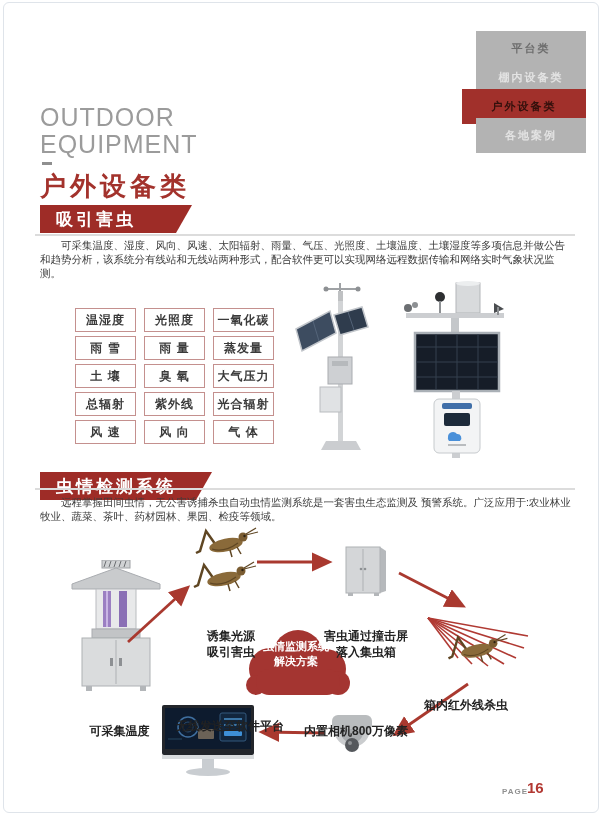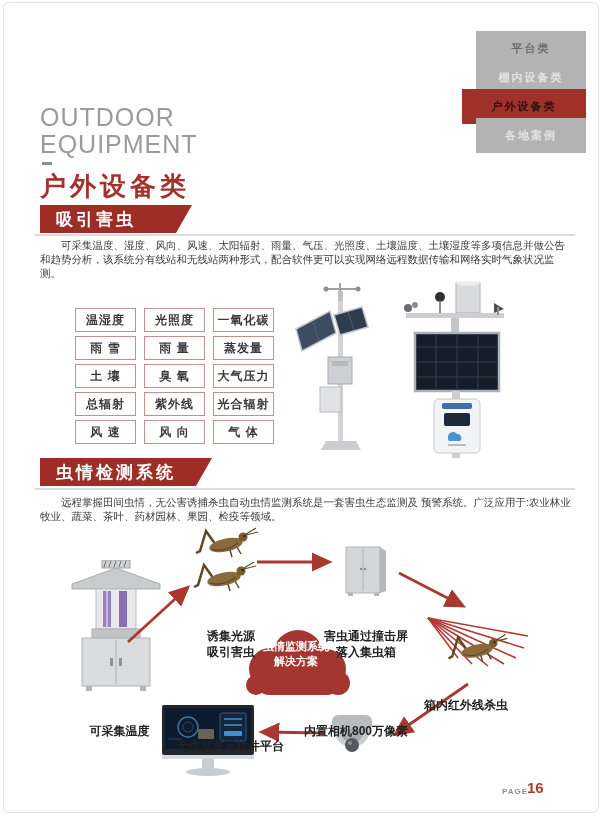--- a/index.html
+++ b/index.html
@@ -22,21 +22,21 @@
   .title-en { left:40px; top:104px; font-size:25px; line-height:27px; color:#9b9b9b; letter-spacing:1px; font-weight:500; }
   .gray-dash { left:42px; top:162px; width:10px; height:3px; background:#8f8f8f; }
   .title-zh { left:40px; top:169px; font-size:26px; font-weight:bold; color:#a3322c; letter-spacing:4px; }
 
   
   .banner { position:absolute; left:40px; height:28px; background:#9e2c27; color:#ffffff;
             font-size:17px; font-weight:bold; letter-spacing:3px;
             display:flex; align-items:center; padding-left:16px;
             clip-path:polygon(0 0, 100% 0, calc(100% - 16px) 100%, 0 100%); }
   .banner-1 { top:205px; width:152px; }
-  .banner-2 { top:458px; width:172px; }
+  .banner-2 { top:472px; width:172px; }
   .rule { position:absolute; left:35px; width:540px; height:2px; background:#dcdcdc; }
   .rule-1 { top:234px; }
   .rule-2 { top:488px; }
 
   
   .para { position:absolute; left:40px; width:532px; font-size:10.5px; line-height:13.8px; color:#3b3b3b; }
   .para p { text-indent:2em; }
   .para-1 { top:239px; }
   .para-2 { top:496px; }
 
@@ -278,16 +278,16 @@
 <div class="dlabel" style="left:190px;top:597px;width:82px">
   <div>诱集光源</div>
   <div>吸引害虫</div>
 </div>
 <div class="dlabel" style="left:318px;top:597px;width:96px">
   <div>害虫通过撞击屏</div>
   <div>落入集虫箱</div>
 </div>
 <div class="dlabel" style="left:416px;top:666px;width:100px">箱内红外线杀虫</div>
 <div class="dlabel" style="left:298px;top:692px;width:116px">内置相机800万像素</div>
-<div class="dlabel" style="left:142px;top:707px;width:176px">无线发送至软件平台</div>
+<div class="dlabel" style="left:142px;top:687px;width:176px">无线发送至软件平台</div>
 
 <div class="abs page-label">PAGE</div>
 <div class="abs page-num">16</div>
 
 </body></html>

